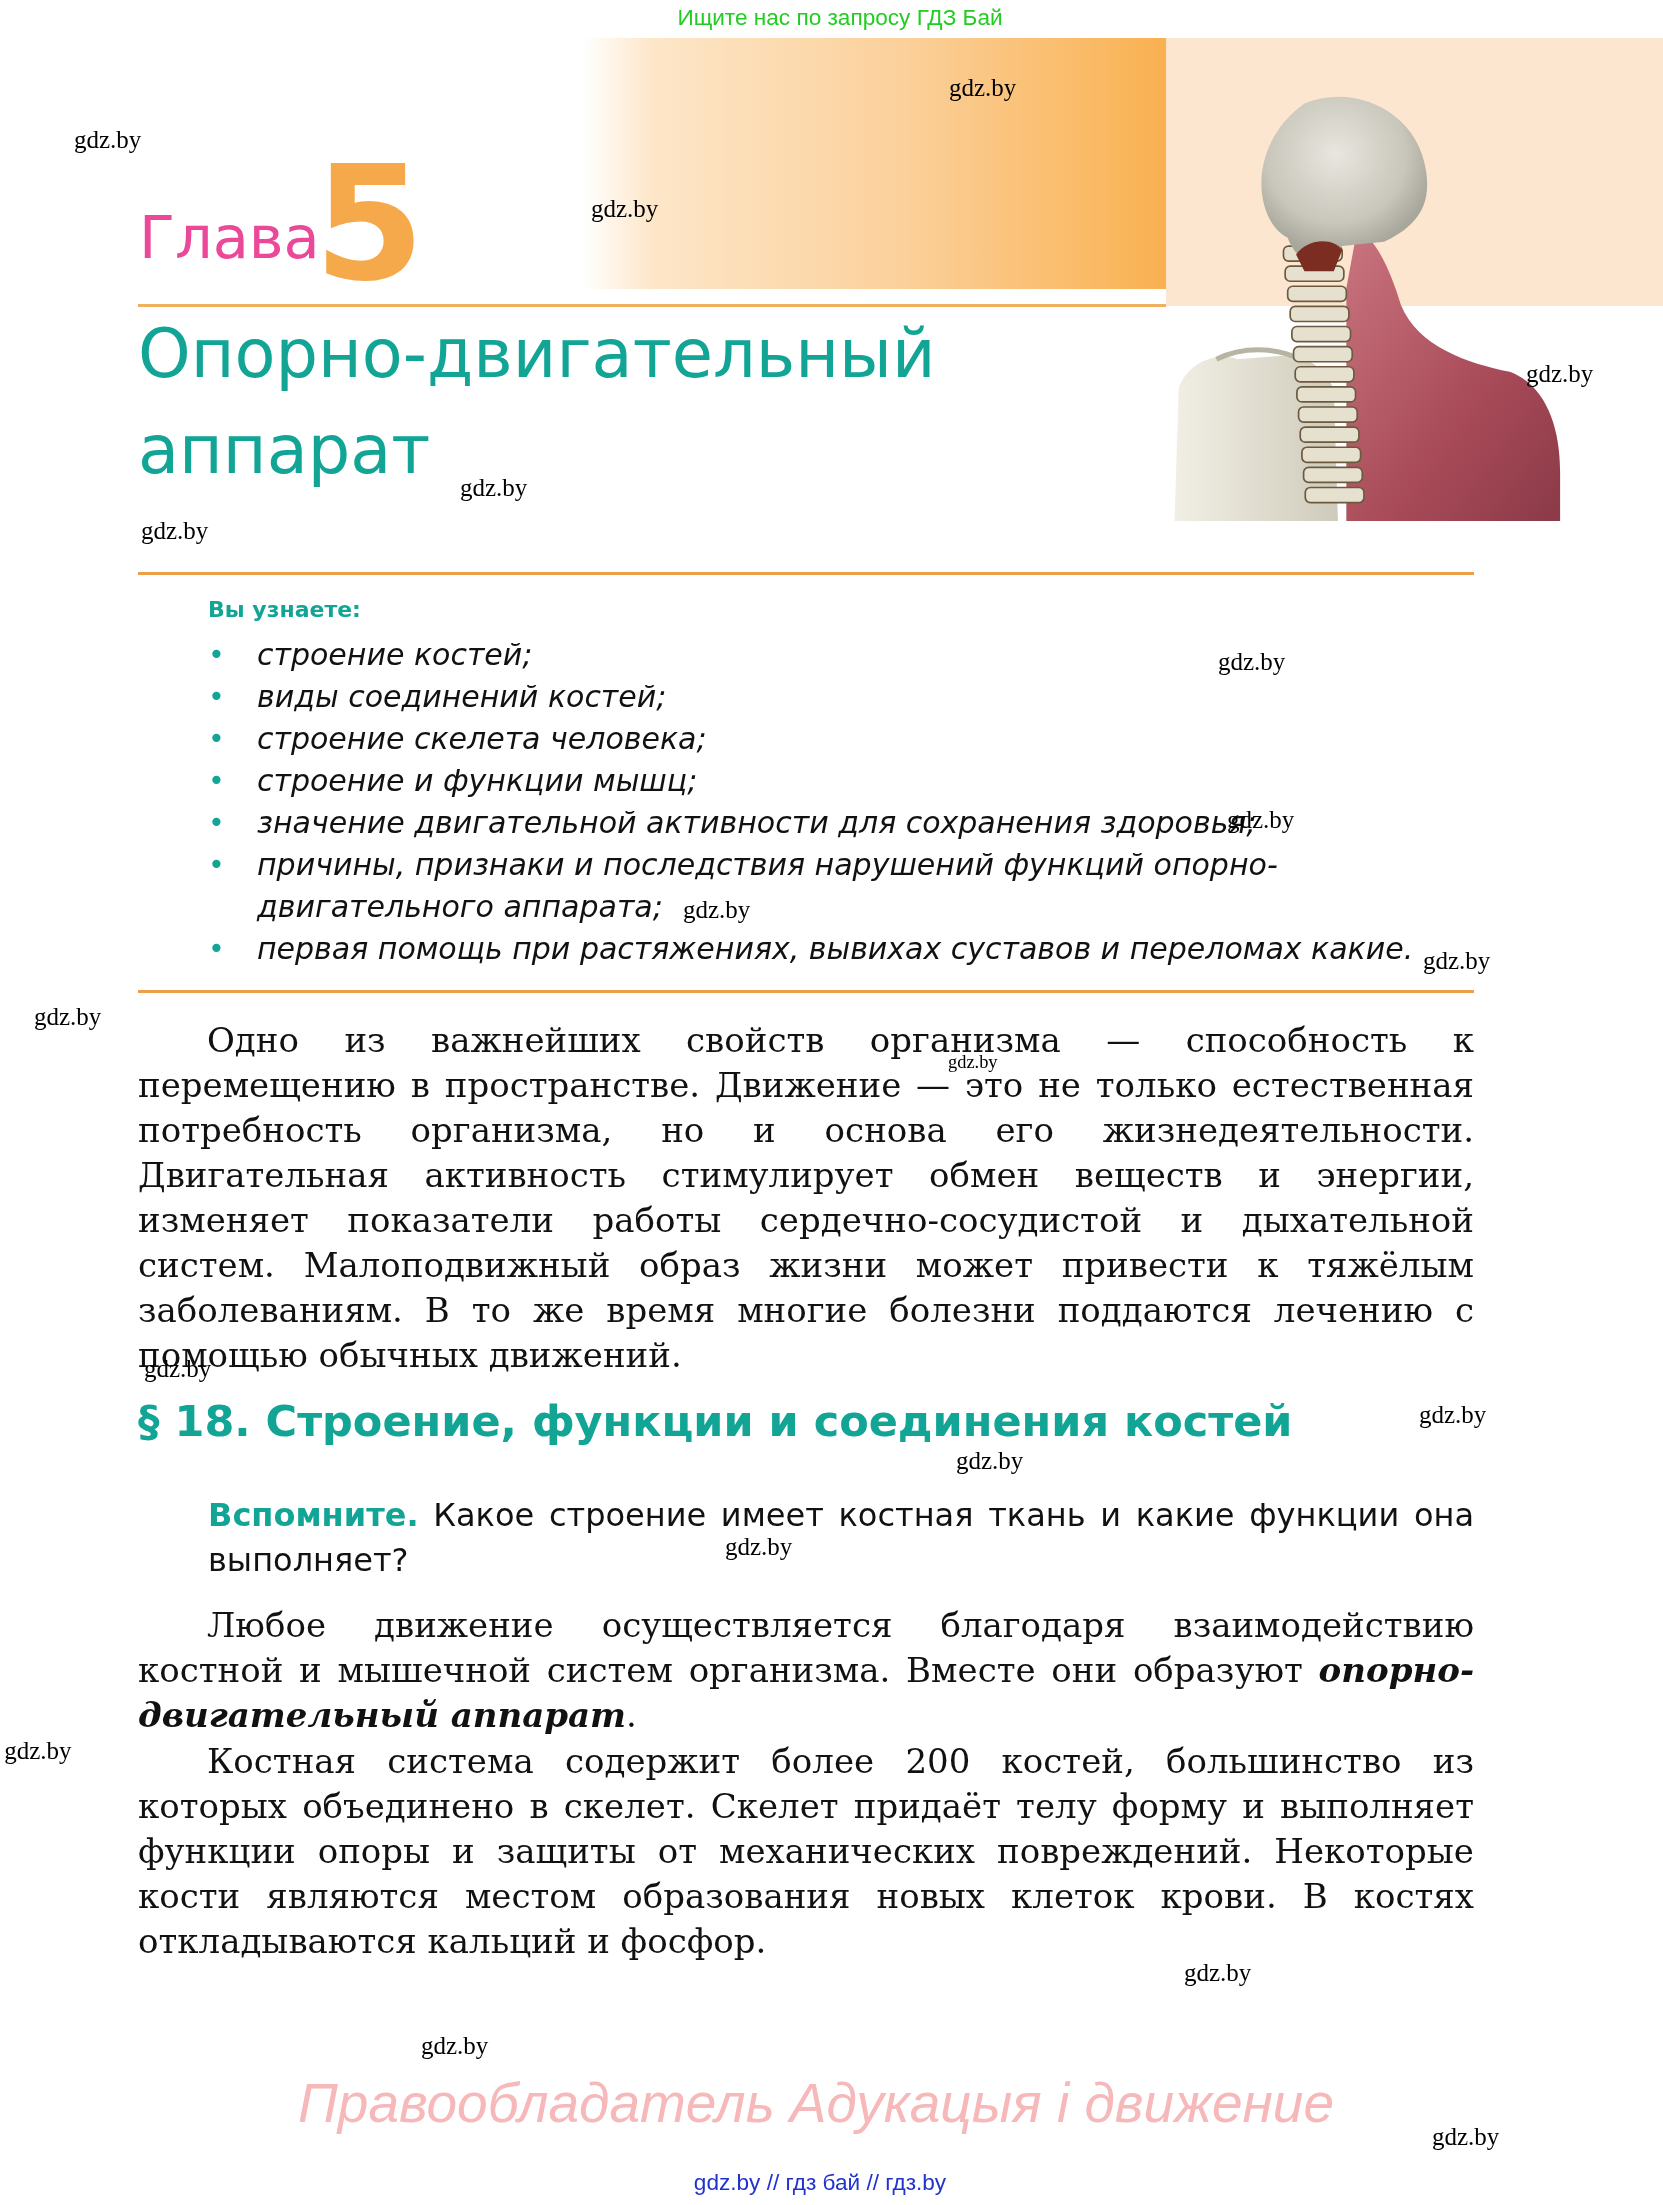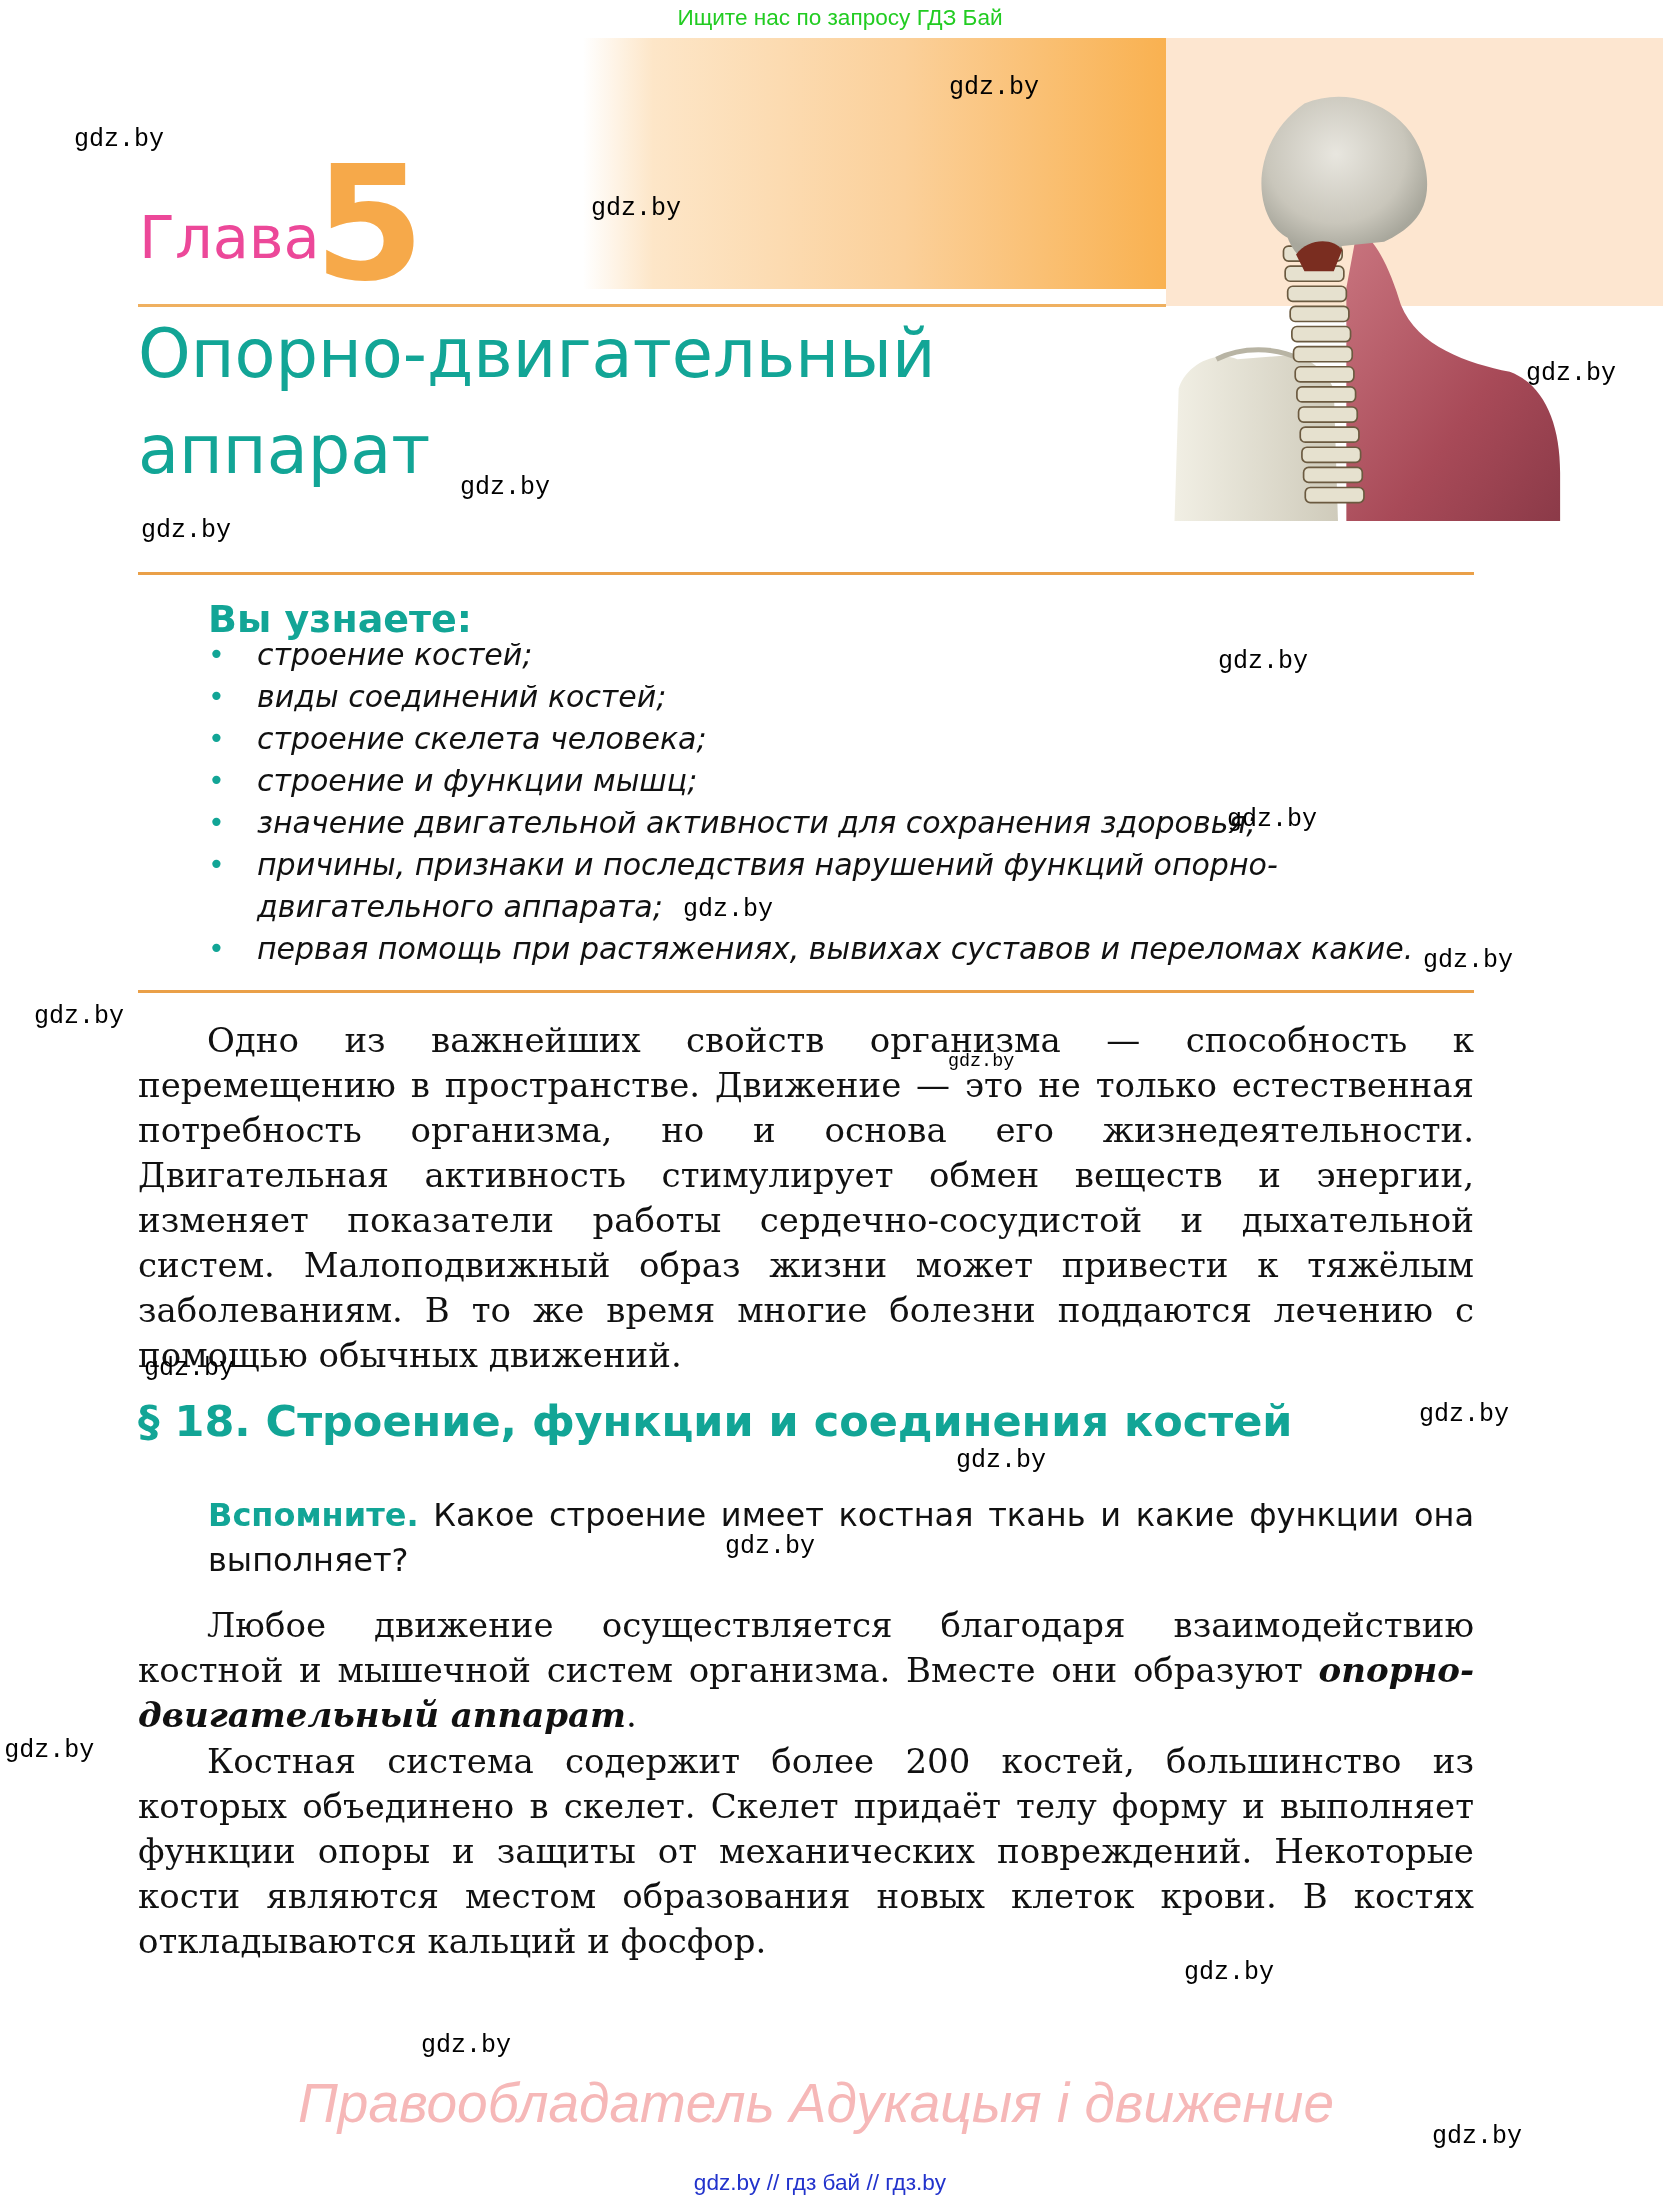--- a/index.html
+++ b/index.html
@@ -1,29 +1,29 @@
 <!DOCTYPE html>
 <html style="font-size:13.4px"><head>
 <meta charset="utf-8">
 <style>
   html, body { margin:0; padding:0; background:#ffffff; }
   body { width:1664px; height:2205px; position:relative; overflow:hidden; font-family:"DejaVu Sans", sans-serif; }
   .abs { position:absolute; }
-  .wm { position:absolute; font-family:Liberation Mono, monospace; font-size:25px; color:#000; white-space:nowrap; line-height:1; }
+  .wm { position:absolute; font-family:Liberation Serif, serif; font-size:25px; color:#000; white-space:nowrap; line-height:1; }
   .wm.small { font-size:18.4px; }
   #top-banner { left:0; width:1664px; top:5px; text-align:center; font-family:"Liberation Sans", sans-serif; font-size:22.6px; color:#22cc22;padding-left:8px; }
   #orange-band { left:583px; top:38px; width:584px; height:251px; background:linear-gradient(to right, #ffffff 0%, #fde6c8 12%, #fbd09a 55%, #f9b150 100%); }
   #peach-band { left:1166px; top:38px; width:497px; height:268px; background:#fde6d0; }
   #head-rule-1 { left:138px; top:304px; width:1028px; height:2.5px; background:#efb060; }
   #skeleton { left:1166px; top:70px; width:411px; height:451px; }
   #chapter-word { left:139px; top:208px; font-family:"DejaVu Sans", sans-serif; font-size:59px; color:#ec4899; line-height:1; }
   #chapter-num { left:314px; top:144px; font-family:"DejaVu Sans", sans-serif; font-weight:bold; font-size:159px; color:#f6a94a; line-height:1; }
   #chapter-title { left:138px; top:306px; font-family:"DejaVu Sans", sans-serif; font-weight:normal; font-size:67px; line-height:96px; color:#12a596; }
   #rule-2 { left:138px; top:572px; width:1336px; height:3.4px; background:#eaa048; }
-  #learn-heading { left:208px; top:597px; font-family:"DejaVu Sans", sans-serif; font-weight:bold; font-size:38px; color:#12a596; line-height:1.2; }
+  #learn-heading { left:208px; top:597px; font-family:"DejaVu Sans", sans-serif; font-weight:bold; font-size:22px; color:#12a596; line-height:1.2; }
   #learn-list { left:208px; top:634px; width:1275px; margin:0; padding:0; list-style:none; }
   #learn-list li { position:relative; padding-left:49px; font-family:"DejaVu Sans", sans-serif; font-style:italic; font-size:30px; line-height:42px; color:#111; }
   #learn-list li .bullet { position:absolute; left:0; top:0; color:#12a596; font-style:normal; font-size:28.5px; }
   #rule-3 { left:138px; top:990px; width:1336px; height:3.4px; background:#eaa048; }
   .para { position:absolute; left:138px; width:1336px; font-family:"DejaVu Serif", serif; font-size:34px; line-height:45px; color:#111; text-align:justify; }
   .para .indent { display:inline-block; width:69px; }
   #intro-para { top:1018px; }
   #section-heading { left:138px; top:1396px; font-family:"DejaVu Sans", sans-serif; font-weight:bold; font-size:43px; color:#12a596; line-height:1.2; white-space:nowrap; }
   #recall { left:208px; top:1493px; width:1266px; font-family:"DejaVu Sans", sans-serif; font-size:32px; line-height:45px; color:#111; text-align:justify; }
   #recall .lbl { color:#12a596; font-weight:bold; }

